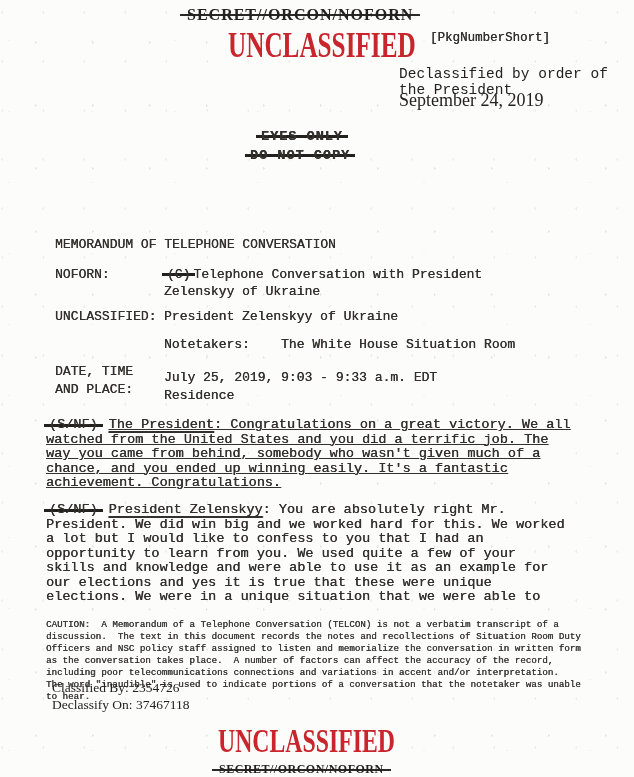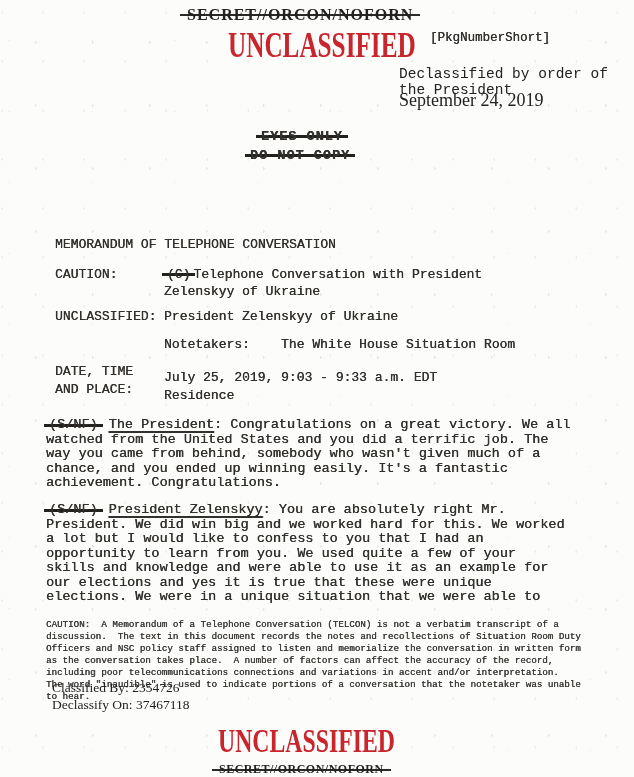--- a/index.html
+++ b/index.html
@@ -51,37 +51,37 @@
 <div class="abs mono" style="left:430px; top:31px; font-size:12.5px;">[PkgNumberShort]</div>
 
 <div class="abs serif" style="left:399px; top:66px; font-size:14.5px;font-family:Liberation Mono, monospace;">Declassified by order of the President</div>
 <div class="abs serif" style="left:399px; top:90px; font-size:18px;">September 24, 2019</div>
 
 <div class="abs mono redact" style="left:258px; top:129px; font-size:13.5px; font-weight:bold; letter-spacing:1px;">EYES ONLY</div>
 <div class="abs mono redact" style="left:247px; top:148px; font-size:13.5px; font-weight:bold; letter-spacing:1px;">DO NOT COPY</div>
 
 <div class="abs mono hdr" style="left:55px; top:236px;">MEMORANDUM OF TELEPHONE CONVERSATION</div>
 
-<div class="abs mono hdr" style="left:55px; top:266px;">CAUTION:</div>
+<div class="abs mono hdr" style="left:55px; top:266px;">NOFORN:</div>
 <div class="abs mono hdr" style="left:164px; top:266px; width:360px;">
   <span class="marker redact">(C)</span><span class="pre">Telephone Conversation with President
 Zelenskyy of Ukraine</span>
 </div>
 
 <div class="abs mono hdr" style="left:55px; top:308px;">UNCLASSIFIED:</div>
 <div class="abs mono hdr" style="left:164px; top:308px;">President Zelenskyy of Ukraine</div>
 
 <div class="abs mono hdr pre" style="left:164px; top:336px;">Notetakers:    The White House Situation Room</div>
 
 <div class="abs mono hdr pre" style="left:55px; top:363px; line-height:18px;text-align:center;">DATE, TIME
 AND PLACE:</div>
 <div class="abs mono hdr pre" style="left:164px; top:357px; line-height:18px;margin-top:12px;">July 25, 2019, 9:03 - 9:33 a.m. EDT
 Residence</div>
 
-<div class="abs mono para" style="left:46px; top:418px;">
+<div class="abs mono para" style="left:46px; top:418px;text-decoration:underline;">
   <span class="marker redact m-gap">(S/NF)</span><span class="speaker">The President</span><span class="pre">: Congratulations on a great victory. We all
 watched from the United States and you did a terrific job. The
 way you came from behind, somebody who wasn't given much of a
 chance, and you ended up winning easily. It's a fantastic
 achievement. Congratulations.</span>
 </div>
 
 <div class="abs mono para" style="left:46px; top:503px;">
   <span class="marker redact m-gap">(S/NF)</span><span class="speaker">President Zelenskyy</span><span class="pre">: You are absolutely right Mr.
 President. We did win big and we worked hard for this. We worked

